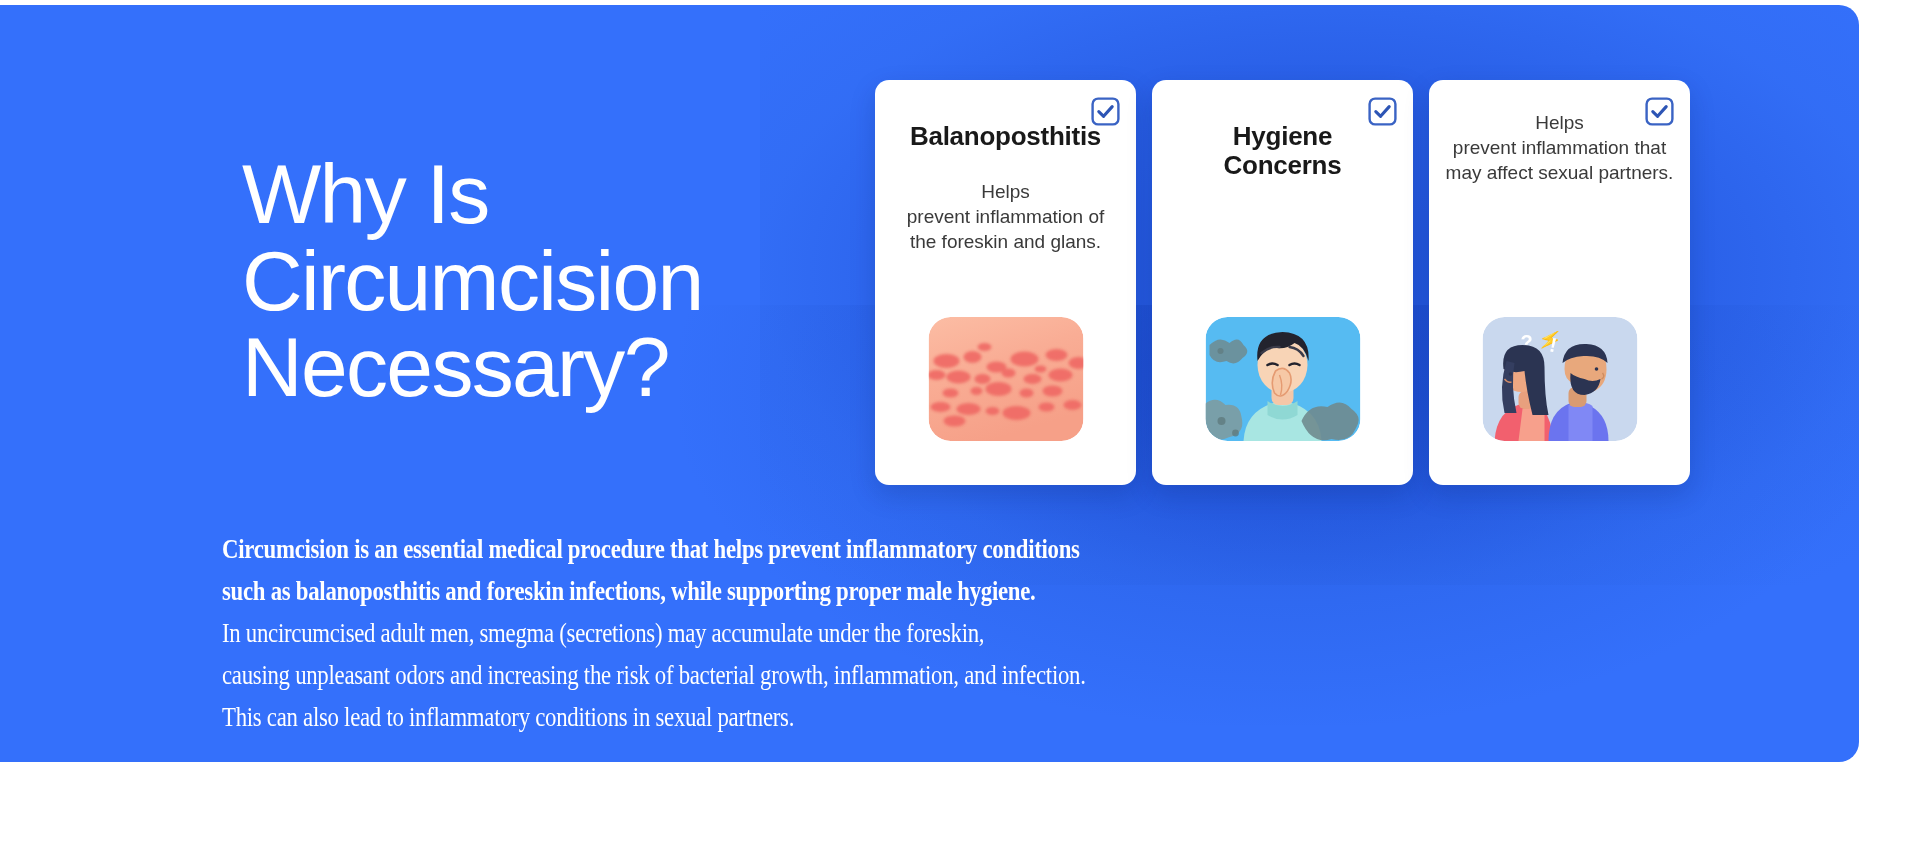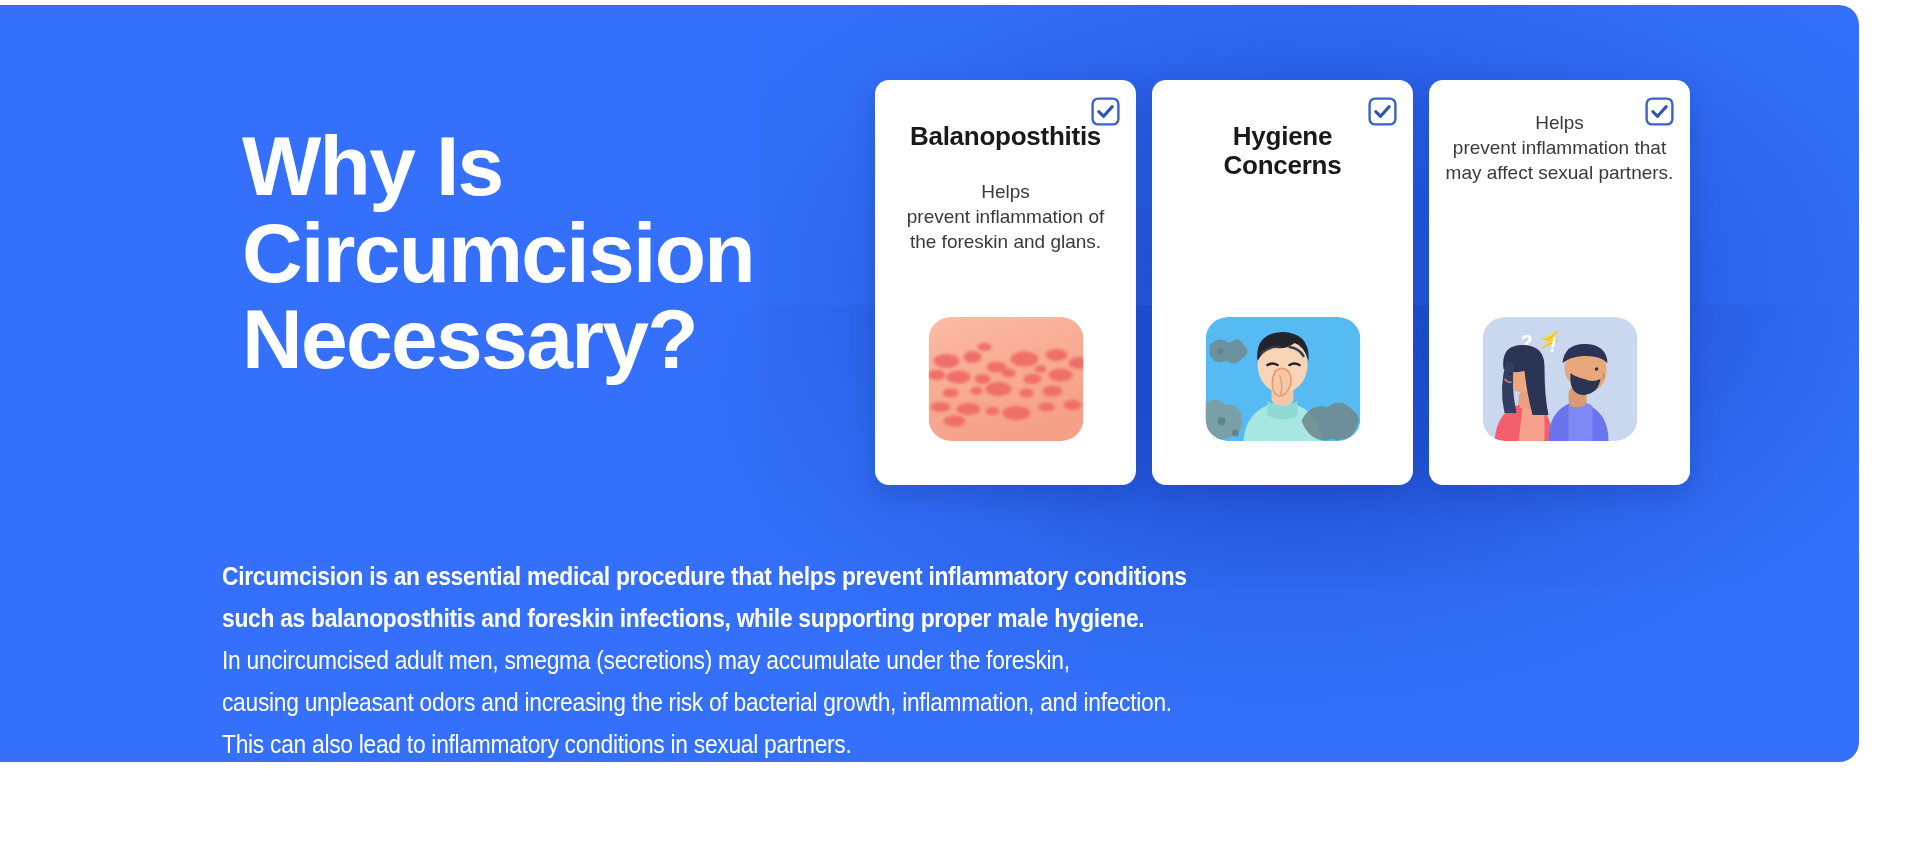--- a/index.html
+++ b/index.html
@@ -61,24 +61,23 @@
 
   
   .hero-title {
     position: absolute;
     left: 242px;
     top: 95px;
     width: 660px;
     color: #ffffff;
     font-size: 84px;
     line-height: 1.03;
-    font-weight: 700;
+    font-weight: 400;
     letter-spacing: -0.02em;
     white-space: pre-line;
-    margin-top: 28px;
   }
 
   
   .cards-row {
     position: absolute;
     left: 875px;
     top: 80px;
     display: flex;
     gap: 16px;
   }
@@ -138,23 +137,24 @@
     height: 124px;
     border-radius: 22px;
     overflow: hidden;
   }
   .card-art svg { display: block; }
 
   
   .hero-body {
     position: absolute;
     left: 222px;
-    top: 555px;
+    top: 528px;
     width: 1120px;
     color: #ffffff;
+    font-family: Liberation Serif, serif;
   }
   .body-line {
     font-size: 26.5px;
     line-height: 42px;
     font-weight: 400;
     letter-spacing: -0.012em;
     transform: scaleX(0.86);
     transform-origin: left center;
     white-space: nowrap;
   }

